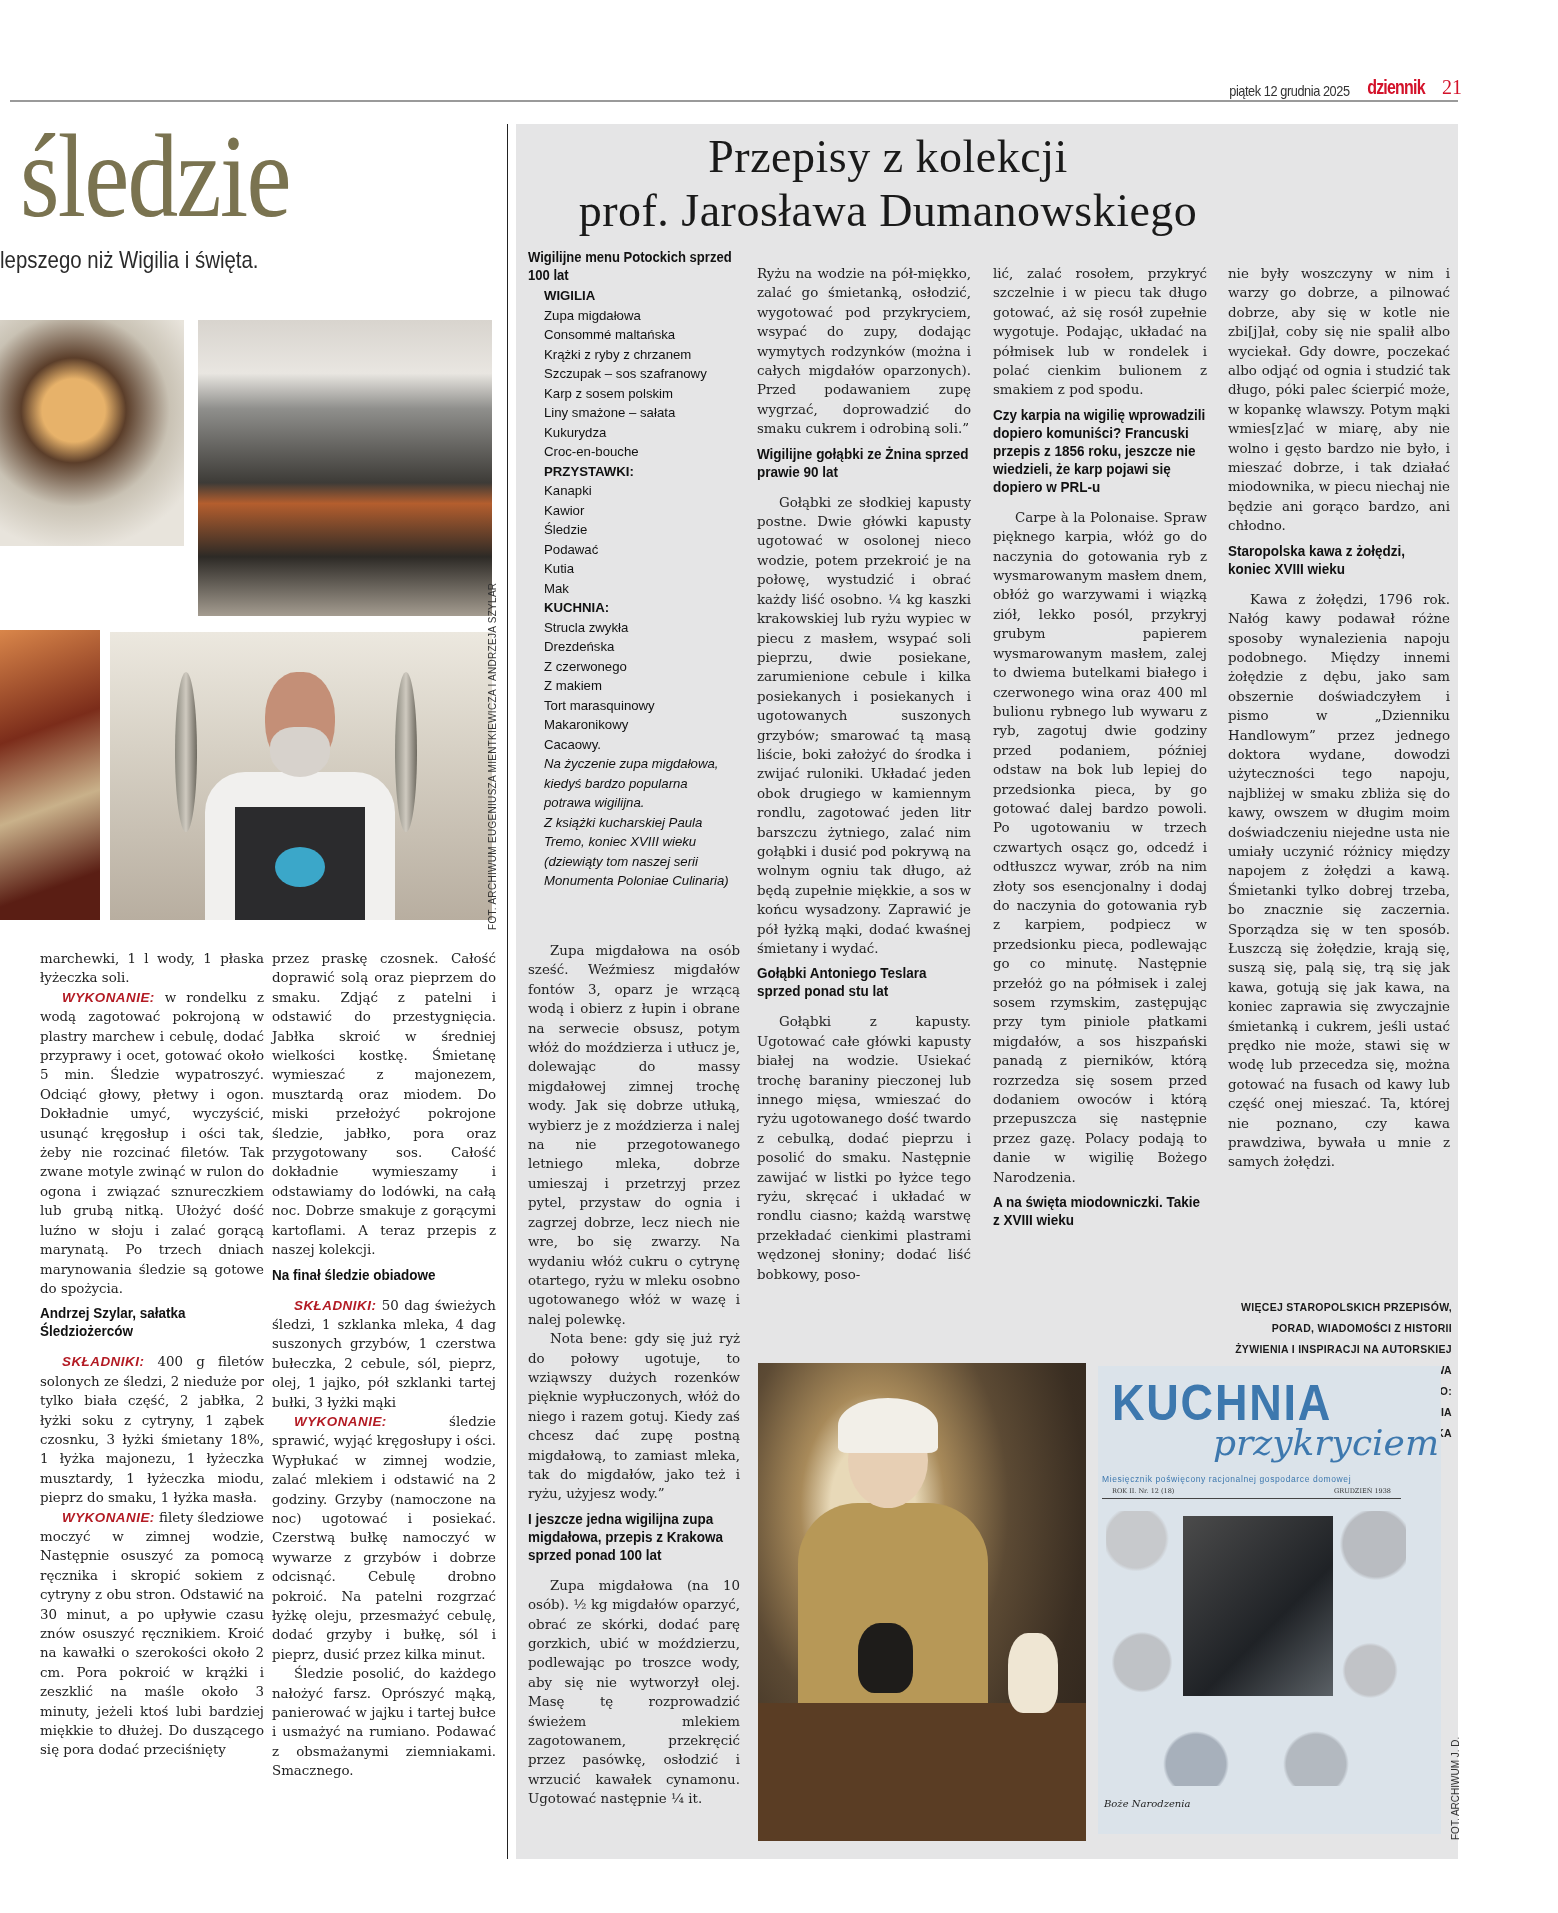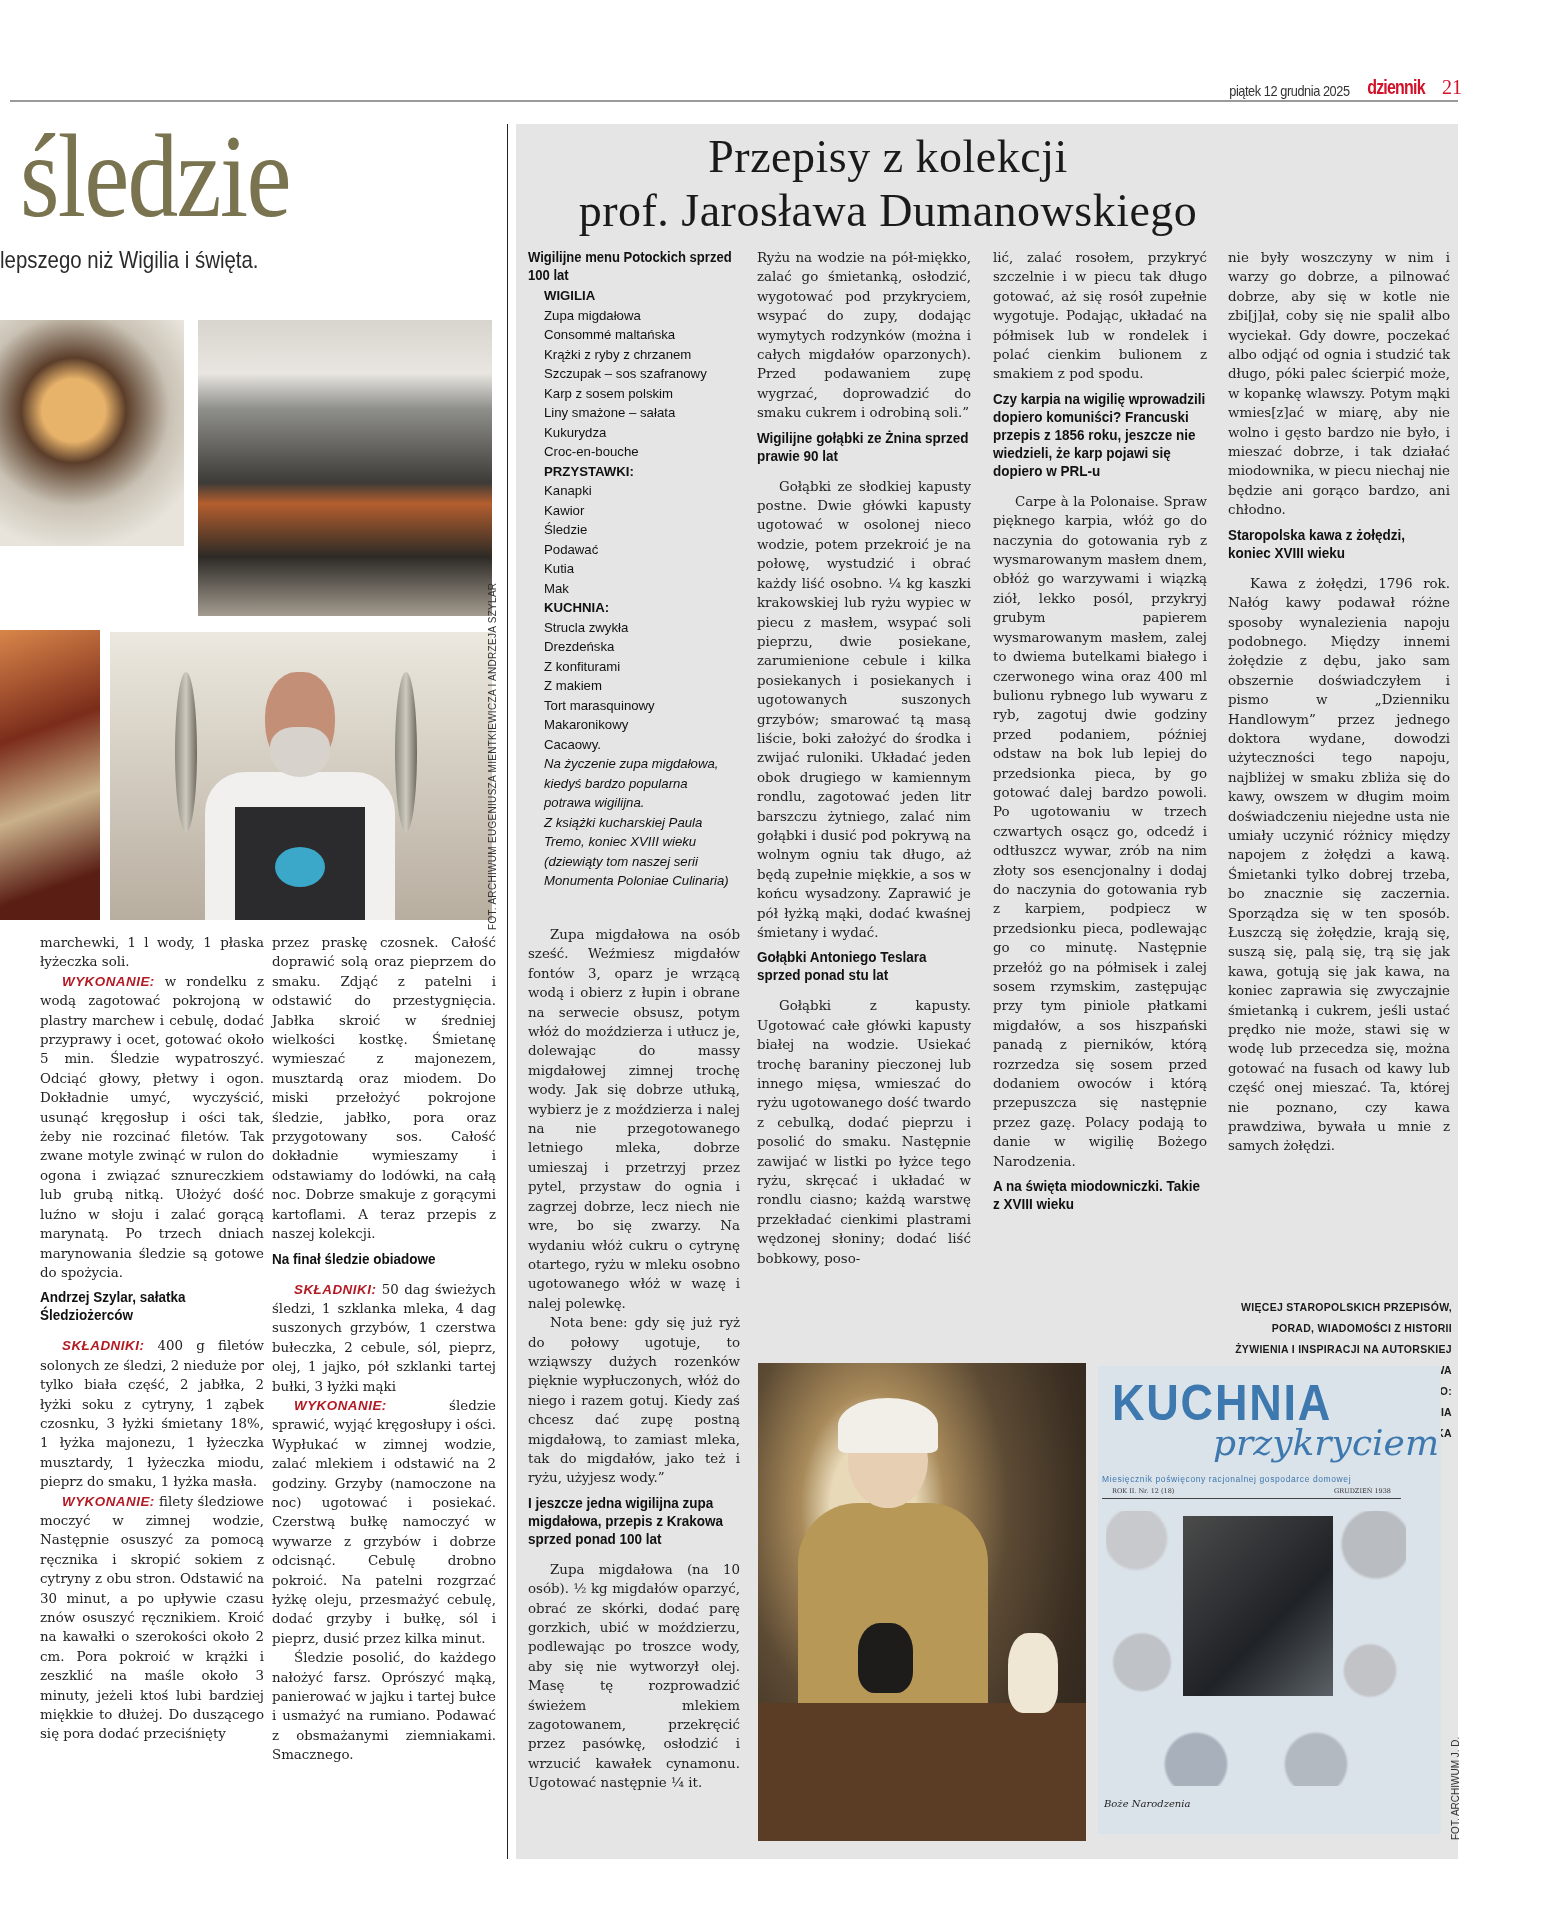--- a/index.html
+++ b/index.html
@@ -26,21 +26,21 @@
   .chef-logo { position: absolute; left: 165px; top: 215px; width: 50px; height: 40px; border-radius: 50%; background: #3ba7c9; }
   .fish-l { position: absolute; left: 65px; top: 40px; width: 22px; height: 160px; border-radius: 50%; background: linear-gradient(90deg, #8c8a7f, #cfcac0, #6e6a60); }
   .fish-r { position: absolute; left: 285px; top: 40px; width: 22px; height: 160px; border-radius: 50%; background: linear-gradient(90deg, #8c8a7f, #cfcac0, #6e6a60); }
   .credit-vert { position: absolute; left: 487px; top: 930px; font-family: "Liberation Sans", sans-serif; font-size: 10px; color: #333; transform: rotate(-90deg); transform-origin: left top; white-space: nowrap; letter-spacing: 0.3px; }
 
   .vrule { position: absolute; left: 507px; top: 124px; width: 1px; height: 1735px; background: #222; }
 
   .panel { position: absolute; left: 516px; top: 124px; width: 942px; height: 1735px; background: #e5e5e6; }
   .panel-title { position: absolute; left: 516px; top: 130px; width: 744px; text-align: center; font-family: "Liberation Serif", serif; font-size: 46px; line-height: 54px; color: #1a1a1a; letter-spacing: 0.5px; }
 
-  .col { position: absolute; font-family: "DejaVu Serif", serif; font-size: 13.4px; line-height: 19.4px; color: #222; text-align: justify; hyphens: manual; }
+  .col { position: absolute; font-family: "DejaVu Serif", serif; font-size: 13.4px; line-height: 19.4px; color: #222; text-align: justify; hyphens: manual; margin-top: 16px; }
   .col p { text-indent: 0; }
   .col p.ind { text-indent: 22px; }
   .col h4 { font-family: "Liberation Sans", sans-serif; font-weight: bold; font-size: 15px; line-height: 18px; color: #111; text-align: left; margin: 6px 0 12px 0; transform: scaleX(0.9); transform-origin: left; width: 111%; }
   .label-red { font-family: "Liberation Sans", sans-serif; font-weight: bold; color: #b31b24; letter-spacing: 0.5px; font-style: italic; }
 
   .menu { position: absolute; left: 528px; top: 248px; width: 210px; font-family: "Liberation Sans", sans-serif; font-size: 13.2px; line-height: 19.5px; color: #111; }
   .menu .mh { font-weight: bold; font-size: 14.5px; line-height: 18px; transform: scaleX(0.9); transform-origin: left; width: 111%; margin-bottom: 2px; }
   .menu .sect { font-weight: bold; padding-left: 16px; }
   .menu .item { padding-left: 16px; }
   .menu .note { font-style: italic; padding-left: 16px; }
@@ -132,21 +132,21 @@
   <div class="sect">PRZYSTAWKI:</div>
   <div class="item">Kanapki</div>
   <div class="item">Kawior</div>
   <div class="item">Śledzie</div>
   <div class="item">Podawać</div>
   <div class="item">Kutia</div>
   <div class="item">Mak</div>
   <div class="sect">KUCHNIA:</div>
   <div class="item">Strucla zwykła</div>
   <div class="item">Drezdeńska</div>
-  <div class="item">Z konfiturami</div>
+  <div class="item">Z czerwonego</div>
   <div class="item">Z makiem</div>
   <div class="item">Tort marasquinowy</div>
   <div class="item">Makaronikowy</div>
   <div class="item">Cacaowy.</div>
   <div class="note">Na życzenie zupa migdałowa, kiedyś bardzo popularna potrawa wigilijna.</div>
   <div class="note">Z książki kucharskiej Paula Tremo, koniec XVIII wieku (dziewiąty tom naszej serii Monumenta Poloniae Culinaria)</div>
 </div>
 
 <div class="col" style="left:528px; top:925px; width:212px;">
   <p class="ind">Zupa migdałowa na osób sześć. Weźmiesz migdałów fontów 3, oparz je wrzącą wodą i obierz z łupin i obrane na serwecie obsusz, potym włóż do moździerza i utłucz je, dolewając do massy migdałowej zimnej trochę wody. Jak się dobrze utłuką, wybierz je z moździerza i nalej na nie przegotowanego letniego mleka, dobrze umieszaj i przetrzyj przez pytel, przystaw do ognia i zagrzej dobrze, lecz niech nie wre, bo się zwarzy. Na wydaniu włóż cukru o cytrynę otartego, ryżu w mleku osobno ugotowanego włóż w wazę i nalej polewkę.</p>

